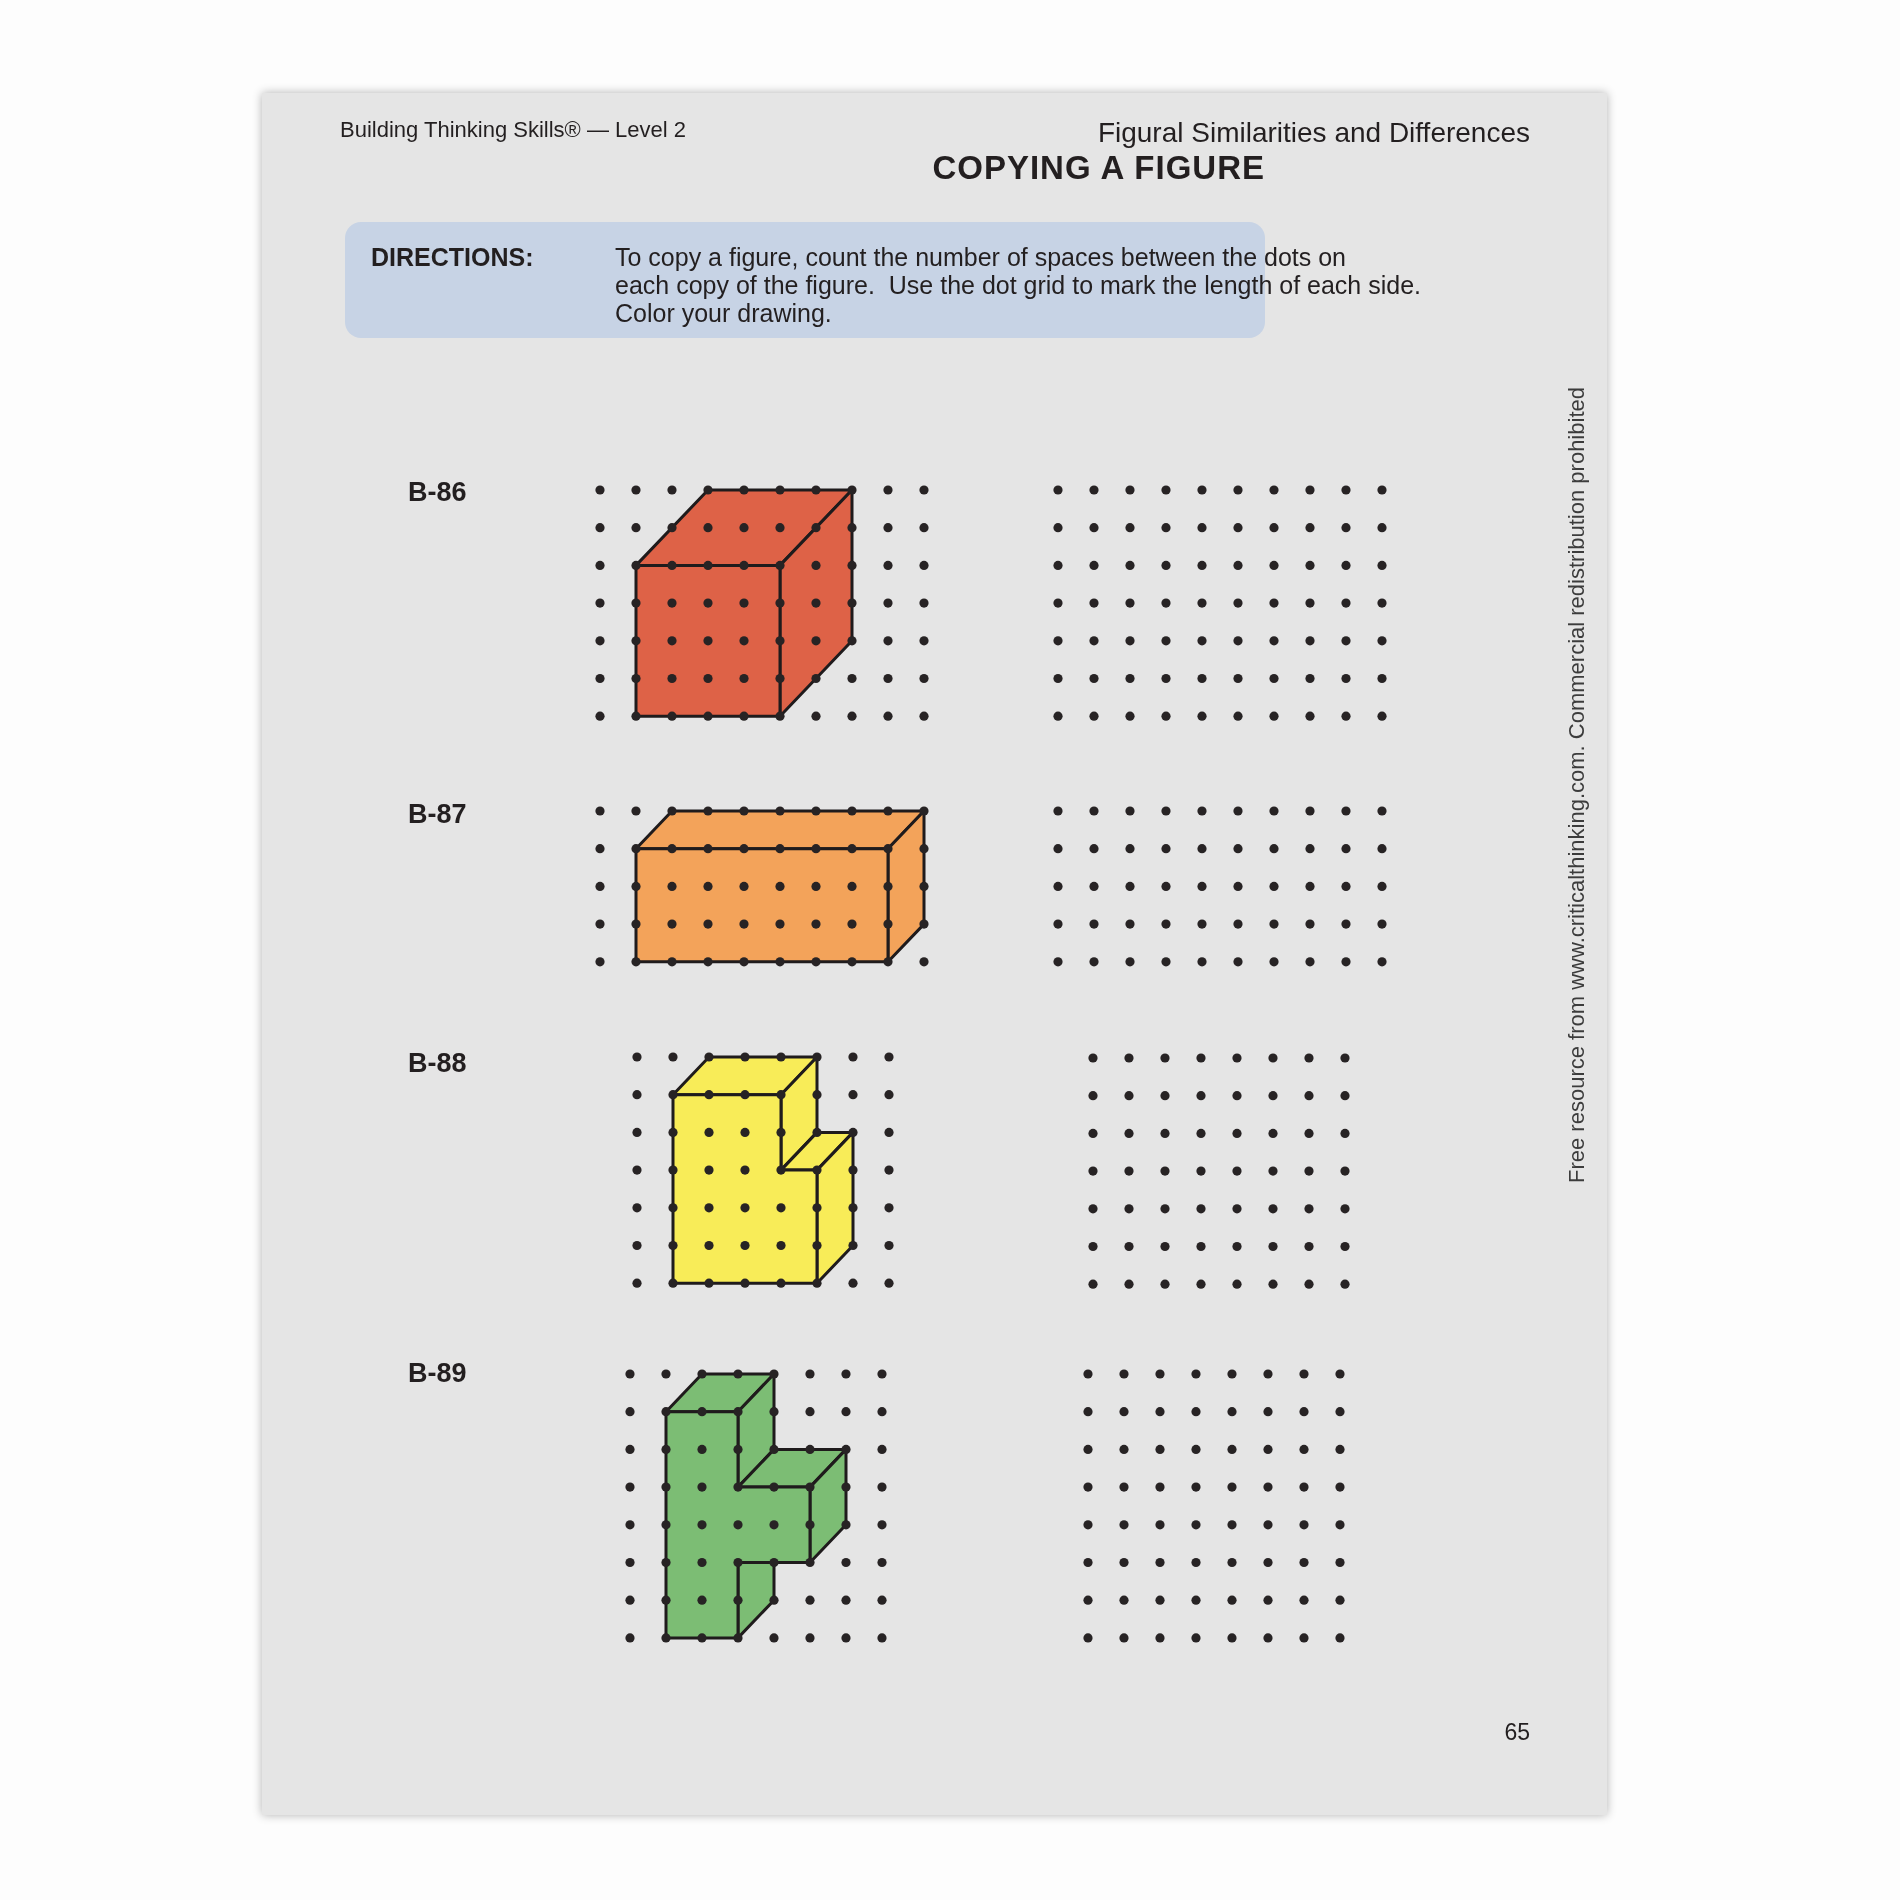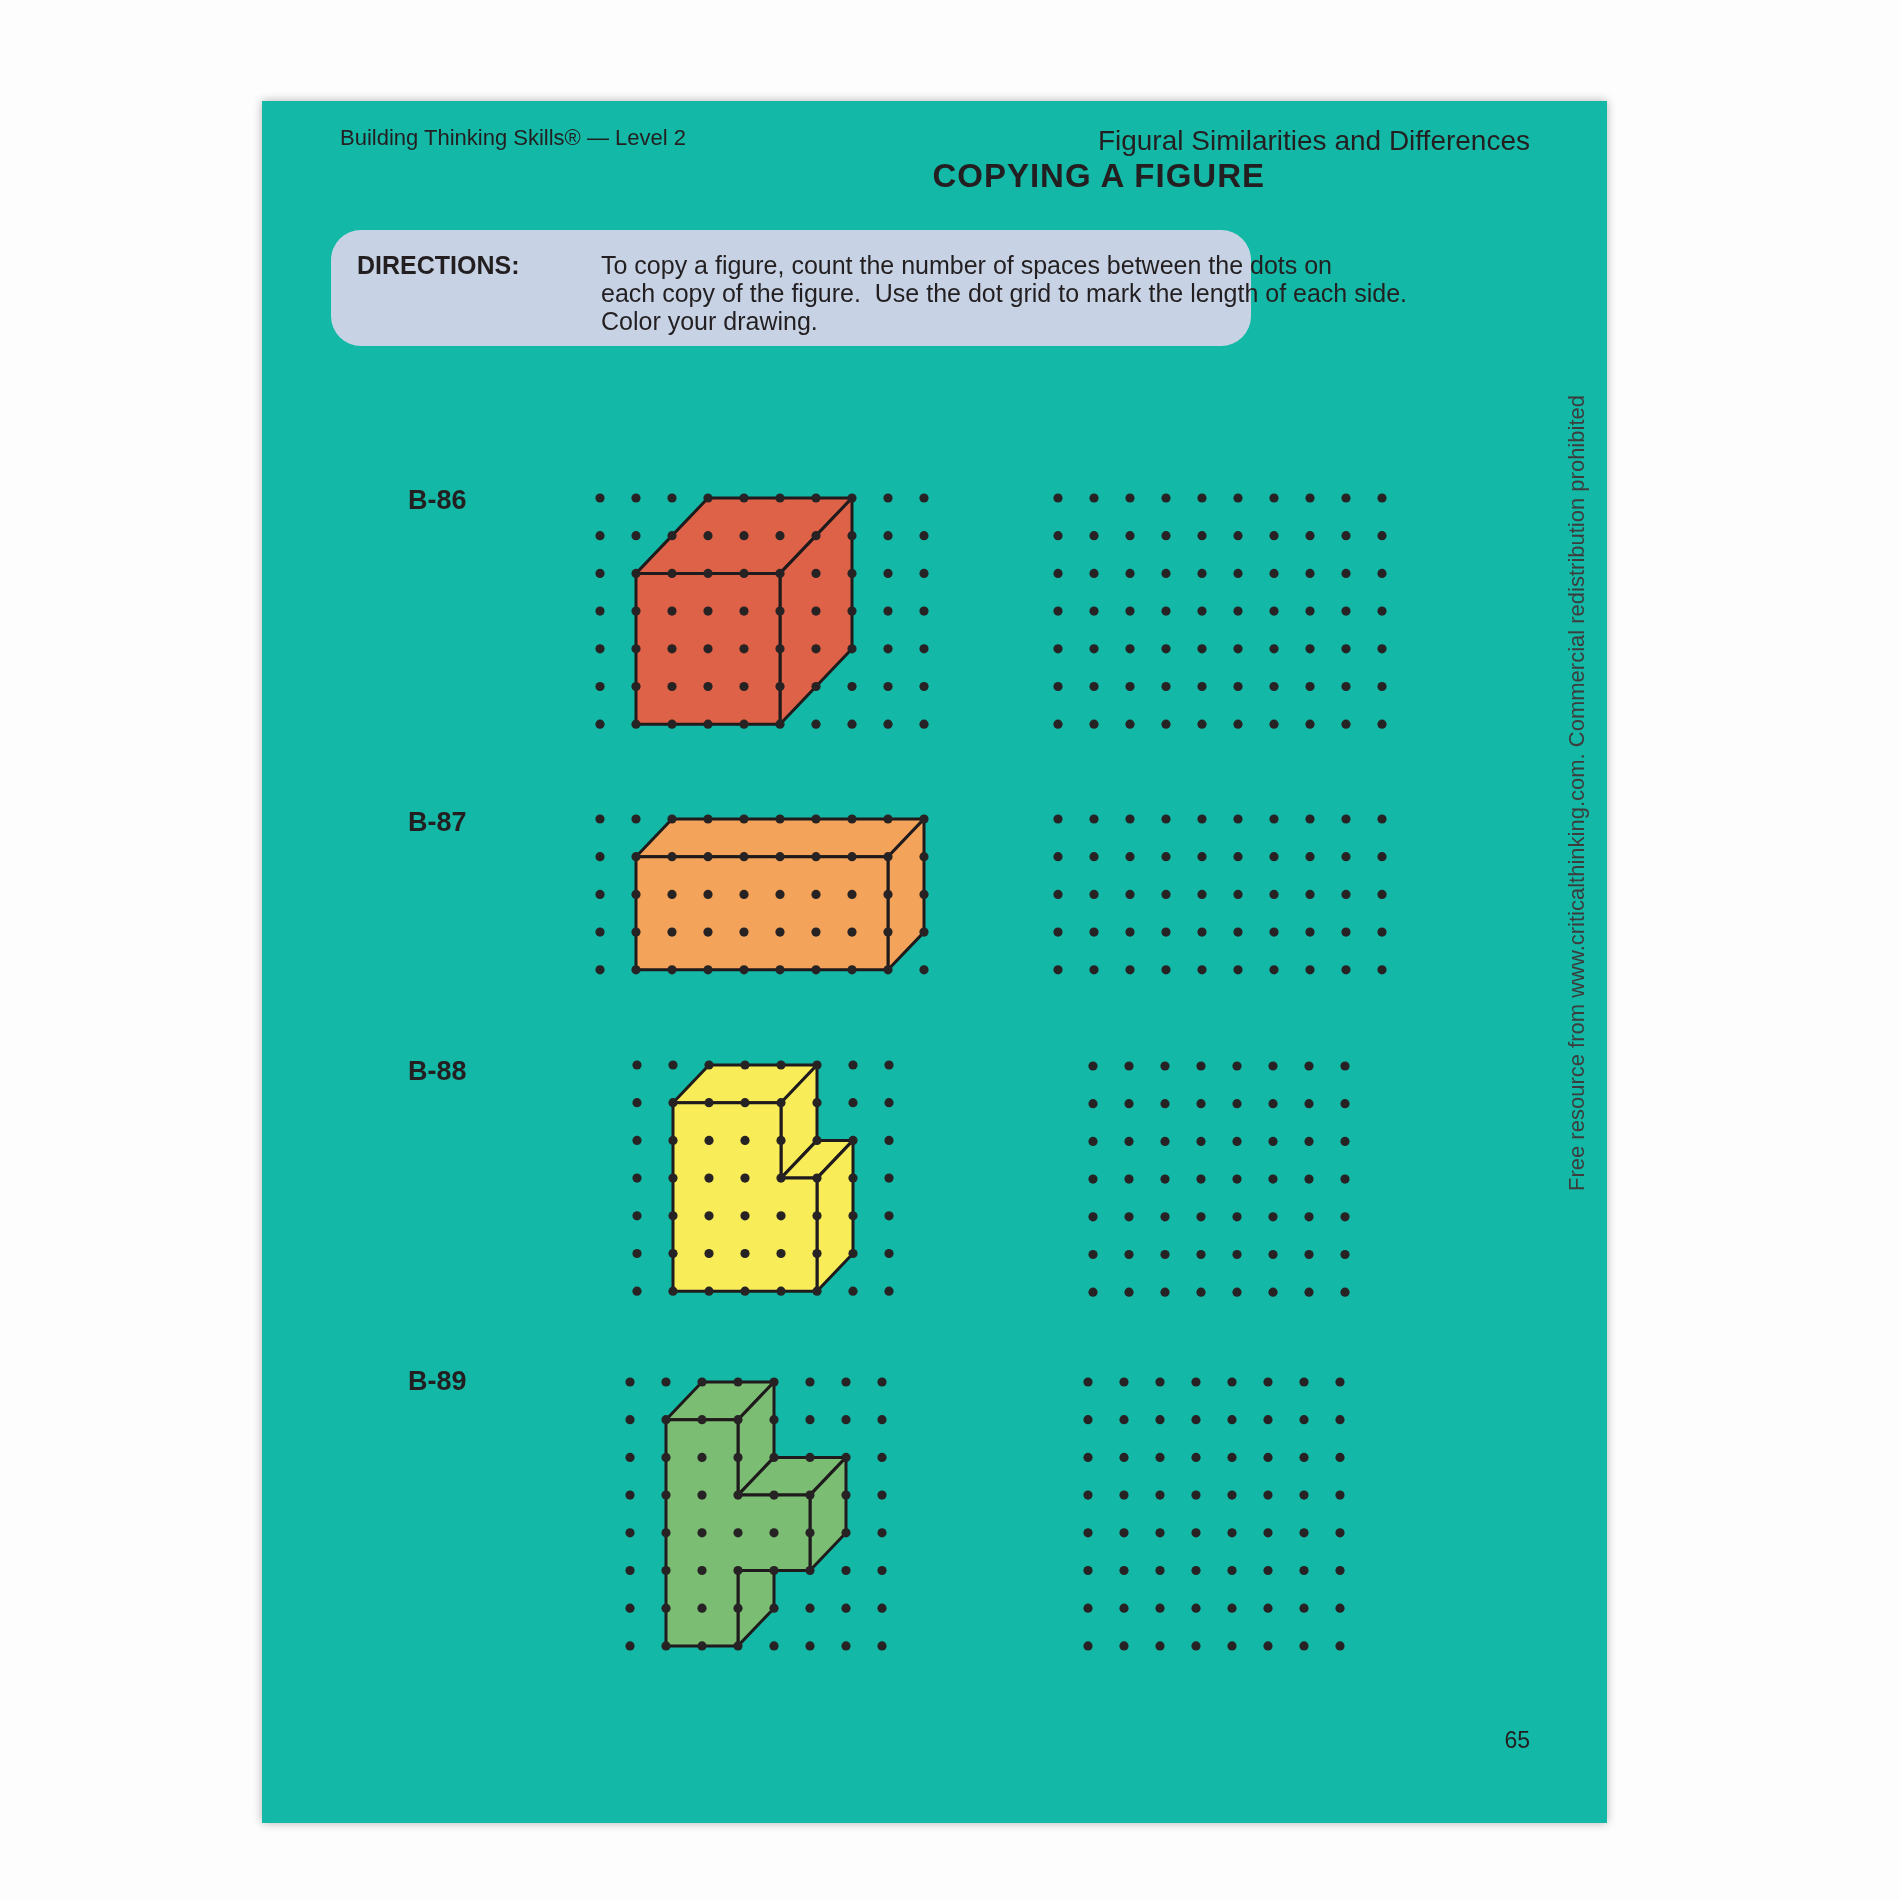--- a/index.html
+++ b/index.html
@@ -4,33 +4,32 @@
 <style>
   html,body{margin:0;padding:0;}
   body{
     width:1900px;height:1900px;position:relative;overflow:hidden;
     background:#fdfdfd;
     font-family:"Liberation Sans",sans-serif;
     color:#231f20;
   }
   .page{
     position:absolute;left:262px;top:93px;width:1345px;height:1722px;
-    background:#14b8a6;
+    background:#e5e5e5;
     box-shadow:0 0 9px rgba(0,0,0,0.30);
-    margin-top:8px;
   }
   .hdr-left{position:absolute;left:78px;top:24px;font-size:22px;}
   .hdr-right{position:absolute;right:77px;top:24px;font-size:28px;}
   .title{
     position:absolute;left:83px;top:56px;width:920px;
     text-align:right;font-size:33px;font-weight:bold;letter-spacing:1px;
   }
   .directions{
-    position:absolute;left:69px;top:129px;width:920px;height:116px;
-    background:#c7d3e5;border-radius:30px;
+    position:absolute;left:83px;top:129px;width:920px;height:116px;
+    background:#c7d3e5;border-radius:16px;
   }
   .dir-label{
     position:absolute;left:26px;top:21px;
     font-size:25px;font-weight:bold;white-space:nowrap;
   }
   .dir-lines{position:absolute;left:270px;top:21px;}
   .dir-line{font-size:25px;line-height:28px;white-space:pre;}
   .prob-label{position:absolute;left:146px;font-size:27px;font-weight:bold;}
   .label-b86{top:384px;}
   .label-b87{top:706px;}

